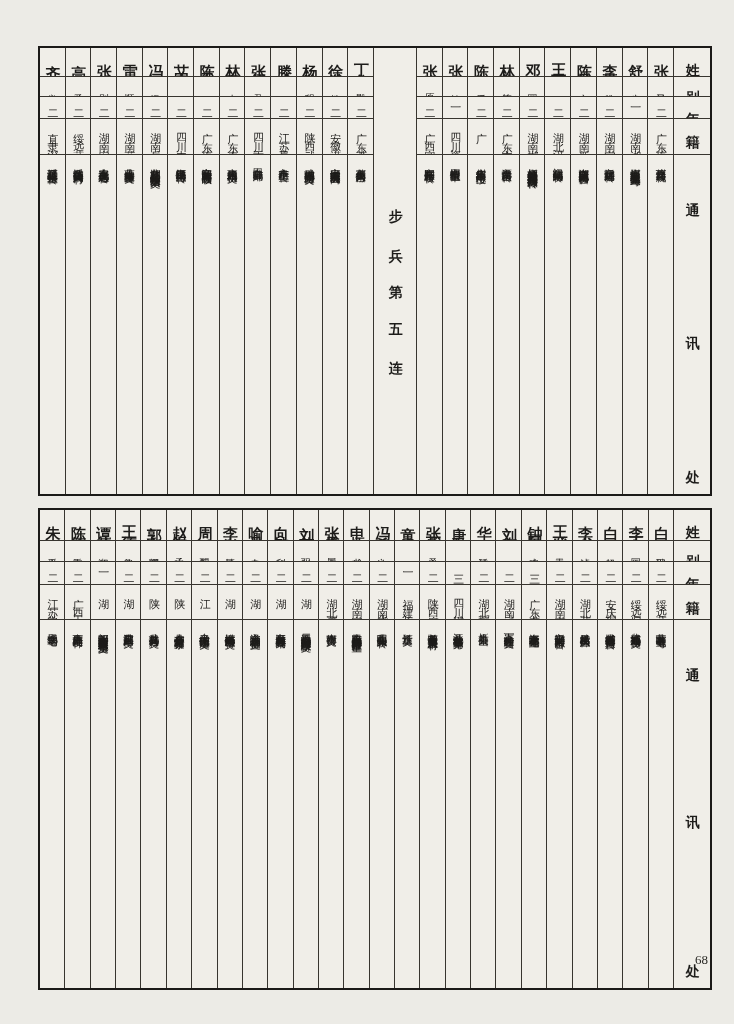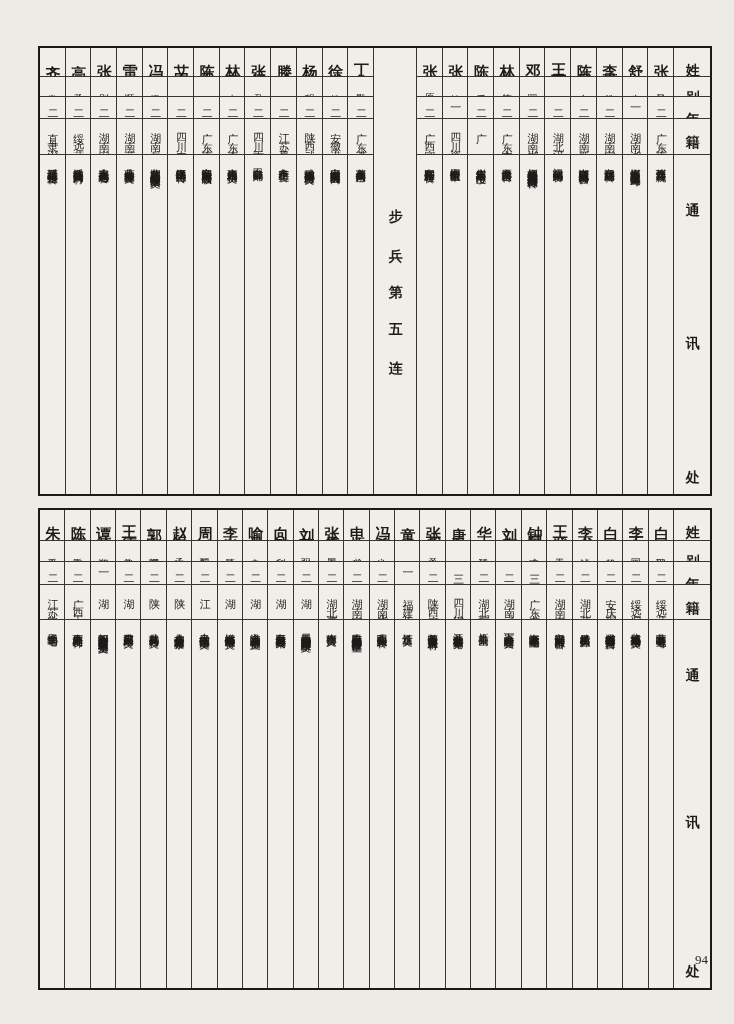--- a/index.html
+++ b/index.html
@@ -920,14 +920,14 @@
       <span class="vt age spread">二五</span>
     </div>
     <div class="cell cell-origin">
       <span class="vt origin spread">江苏常熟</span>
     </div>
     <div class="cell cell-addr">
       <span class="vt addr">无锡杨舍老宅</span>
     </div>
   </div>
     </div>
-  <div class="page-number">94</div>
+  <div class="page-number">68</div>
 </div>
 
 </body></html>

